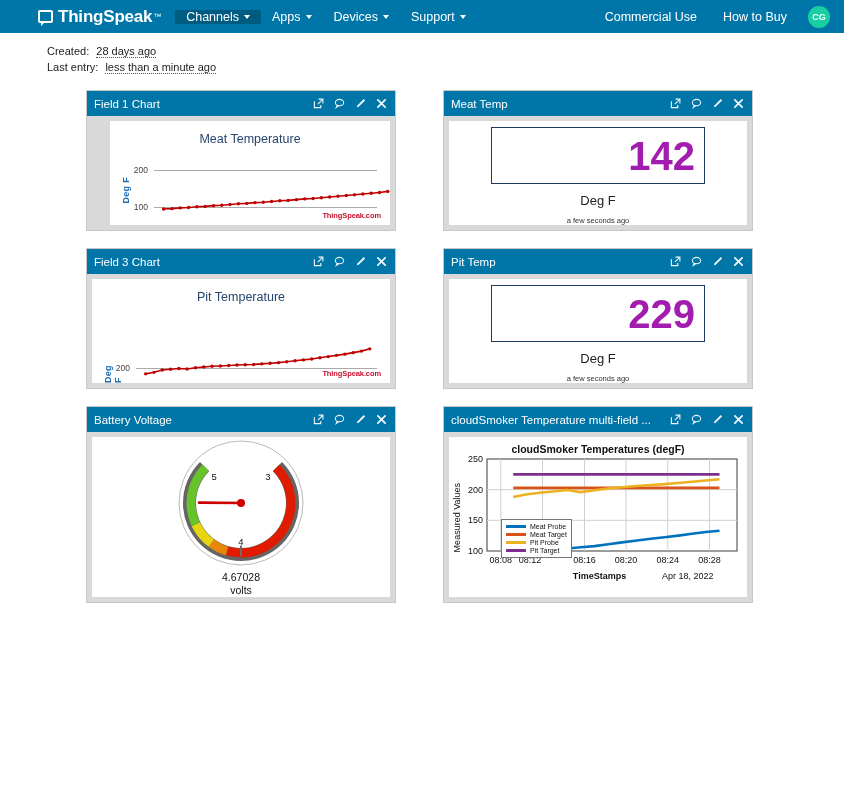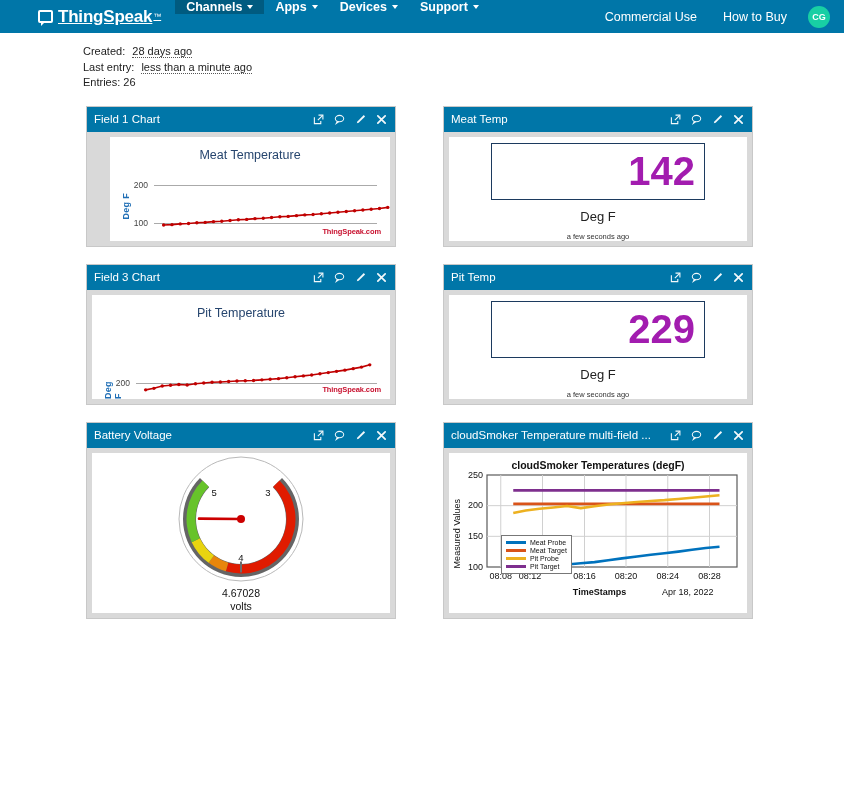--- a/index.html
+++ b/index.html
@@ -20,40 +20,39 @@
     align-items: stretch;
     color: #ffffff;
     position: relative;
   }
   .brand {
     display: flex; align-items: center;
     padding: 0 14px 0 38px;
     font-size: 17px; font-weight: bold;
     letter-spacing: -0.2px;
     white-space: nowrap;
-    text-decoration: underline;
   }
   .brand-logo {
     width: 15px; height: 13px;
     border: 2px solid #ffffff;
     border-radius: 2px;
     margin-right: 5px;
     position: relative;
     flex: none;
   }
   .brand-logo::after {
     content: "";
     position: absolute;
     left: 1px; bottom: -5px;
     width: 0; height: 0;
     border-left: 4px solid #ffffff;
     border-bottom: 4px solid transparent;
   }
   .brand-tm { font-size: 8px; vertical-align: super; font-weight: normal; margin-left: 1px; }
-  .nav-items { display: flex; align-items: flex-start; font-weight: bold; }
+  .nav-items { display: flex; align-items: center; }
   .nav-item {
     display: flex; align-items: center;
     padding: 0 11px;
     font-size: 12.5px;
     color: #ffffff;
     cursor: pointer;
     white-space: nowrap;
   }
   .nav-item.active { background: #005b80; }
   .caret {
@@ -81,21 +80,21 @@
     cursor: pointer;
   }
 
   
   .channel-info {
     padding: 11px 0 0 47px;
     font-size: 11px;
     color: #222222;
     line-height: 15.5px;
   }
-  .ci-row { white-space: nowrap; margin-left: 36px; }
+  .ci-row { white-space: nowrap; }
   .ci-label { display: inline-block; }
   .ci-val {
     border-bottom: 1px dotted #555;
     color: #222;
     margin-left: 4px;
   }
 
   
   .grid {
     margin-top: 15px;
@@ -310,24 +309,20 @@
 </div>
 
 <div class="channel-info">
   <div class="ci-row">
     <span class="ci-label">Created:</span>
     <span class="ci-val">28 days ago</span>
   </div>
   <div class="ci-row">
     <span class="ci-label">Last entry:</span>
     <span class="ci-val">less than a minute ago</span>
-  </div>
-  <div class="ci-row">
-    <span class="ci-label">Entries:</span>
-    <span>26</span>
   </div>
 </div>
 
 <div class="grid">
 
   <div class="widget">
     <div class="widget-head">
       <div class="widget-title">Field 1 Chart</div>
       <div class="widget-icons">
         <span class="wicon">

